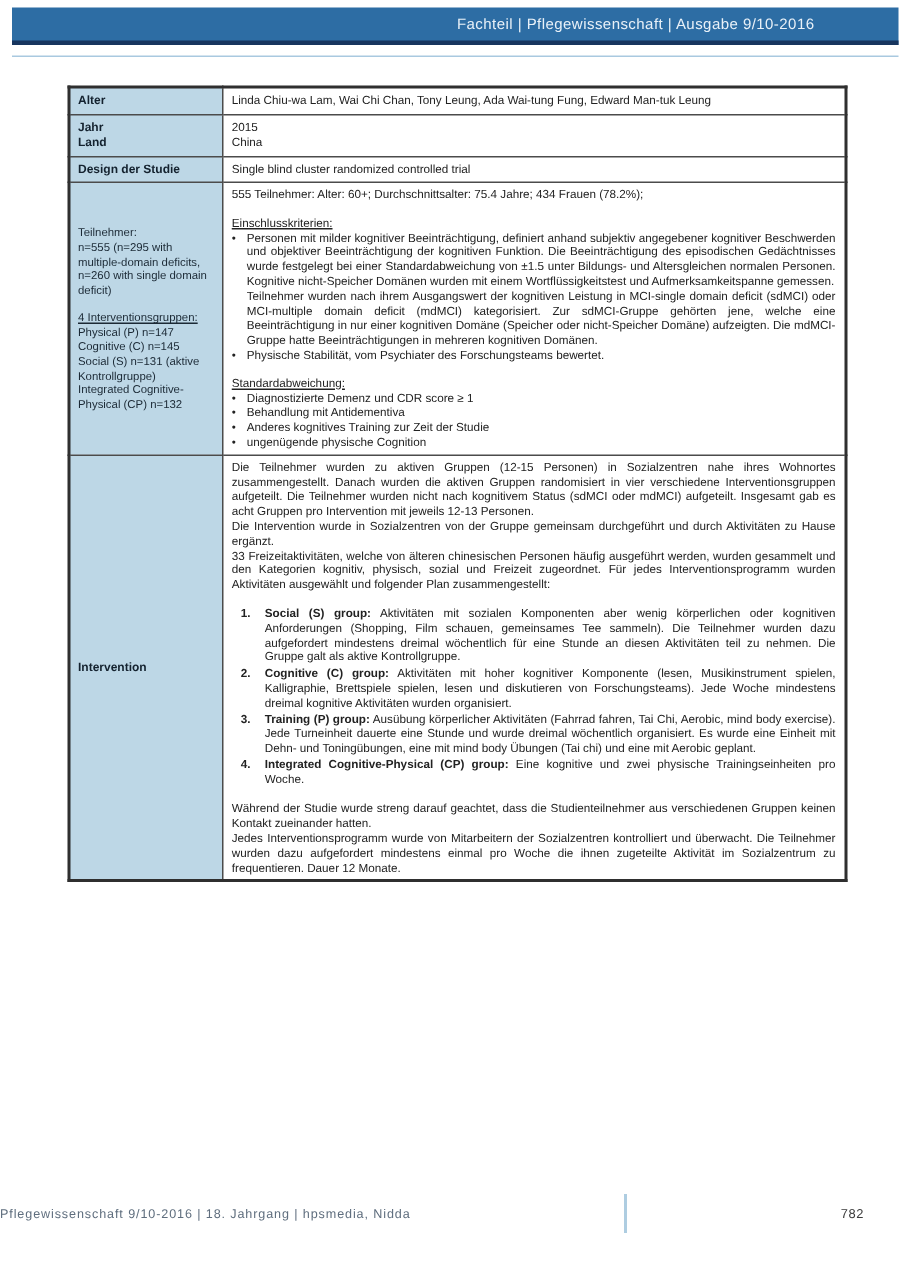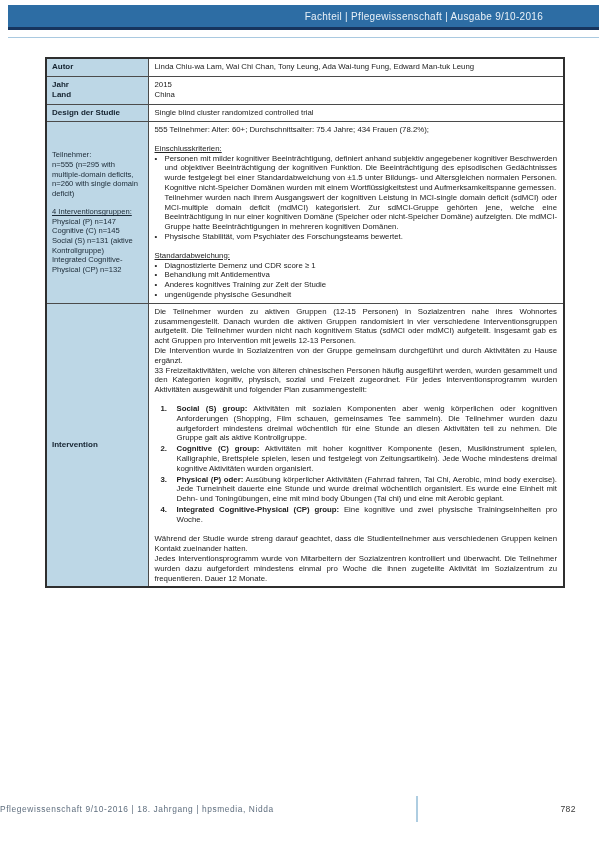--- a/index.html
+++ b/index.html
@@ -80,21 +80,21 @@
 <div class="page">
 
   <div class="topbar">
     <span>Fachteil | Pflegewissenschaft |  Ausgabe 9/10-2016</span>
   </div>
   <div class="toprule"></div>
 
   <table class="doc-table">
     <tbody>
       <tr>
-        <td class="label-cell" style="height:16px">Autor</td>
+        <td class="label-cell" style="height:16px">Alter</td>
         <td class="value-cell" style="text-align:left;vertical-align:middle">Linda Chiu-wa Lam, Wai Chi Chan, Tony Leung, Ada Wai-tung Fung, Edward Man-tuk Leung</td>
       </tr>
       <tr>
         <td class="label-cell pre" style="height:26px">Jahr
 Land</td>
         <td class="value-cell pre" style="text-align:left;vertical-align:middle;line-height:10.5px">2015
 China</td>
       </tr>
       <tr>
         <td class="label-cell" style="height:16px">Design der Studie</td>
@@ -137,44 +137,44 @@
           <div class="b">
             <span class="dot">•</span>
             <div class="btext">Behandlung mit Antidementiva</div>
           </div>
           <div class="b">
             <span class="dot">•</span>
             <div class="btext">Anderes kognitives Training zur Zeit der Studie</div>
           </div>
           <div class="b">
             <span class="dot">•</span>
-            <div class="btext">ungenügende physische Gesundheit</div>
+            <div class="btext">ungenügende physische Cognition</div>
           </div>
         </td>
       </tr>
 
       <tr>
         <td class="label-cell">Intervention</td>
         <td class="value-cell">
           <div class="pre">Die Teilnehmer wurden zu aktiven Gruppen (12-15 Personen) in Sozialzentren nahe ihres Wohnortes zusammengestellt. Danach wurden die aktiven Gruppen randomisiert in vier verschiedene Interventionsgruppen aufgeteilt. Die Teilnehmer wurden nicht nach kognitivem Status (sdMCI oder mdMCI) aufgeteilt. Insgesamt gab es acht Gruppen pro Intervention mit jeweils 12-13 Personen.
 Die Intervention wurde in Sozialzentren von der Gruppe gemeinsam durchgeführt und durch Aktivitäten zu Hause ergänzt.
 33 Freizeitaktivitäten, welche von älteren chinesischen Personen häufig ausgeführt werden, wurden gesammelt und den Kategorien kognitiv, physisch, sozial und Freizeit zugeordnet. Für jedes Interventionsprogramm wurden Aktivitäten ausgewählt und folgender Plan zusammengestellt:</div>
           <div class="gap"></div>
           <div class="glist">
             <div class="g">
               <span class="num">1.</span>
               <div class="gbody"><span class="glabel">Social (S) group:</span> <span>Aktivitäten mit sozialen Komponenten aber wenig körperlichen oder kognitiven Anforderungen (Shopping, Film schauen, gemeinsames Tee sammeln). Die Teilnehmer wurden dazu aufgefordert mindestens dreimal wöchentlich für eine Stunde an diesen Aktivitäten teil zu nehmen. Die Gruppe galt als aktive Kontrollgruppe.</span></div>
             </div>
             <div class="g">
               <span class="num">2.</span>
-              <div class="gbody"><span class="glabel">Cognitive (C) group:</span> <span>Aktivitäten mit hoher kognitiver Komponente (lesen, Musikinstrument spielen, Kalligraphie, Brettspiele spielen, lesen und festgelegt von Zeitungsartikeln). Jede Woche mindestens dreimal kognitive Aktivitäten wurden organisiert.</span></div>
+              <div class="gbody"><span class="glabel">Cognitive (C) group:</span> <span>Aktivitäten mit hoher kognitiver Komponente (lesen, Musikinstrument spielen, Kalligraphie, Brettspiele spielen, lesen und diskutieren von Forschungsteams). Jede Woche mindestens dreimal kognitive Aktivitäten wurden organisiert.</span></div>
             </div>
             <div class="g">
               <span class="num">3.</span>
-              <div class="gbody"><span class="glabel">Physical (P) oder:</span> <span>Ausübung körperlicher Aktivitäten (Fahrrad fahren, Tai Chi, Aerobic, mind body exercise). Jede Turneinheit dauerte eine Stunde und wurde dreimal wöchentlich organisiert. Es wurde eine Einheit mit Dehn- und Toningübungen, eine mit mind body Übungen (Tai chi) und eine mit Aerobic geplant.</span></div>
+              <div class="gbody"><span class="glabel">Training (P) group:</span> <span>Ausübung körperlicher Aktivitäten (Fahrrad fahren, Tai Chi, Aerobic, mind body exercise). Jede Turneinheit dauerte eine Stunde und wurde dreimal wöchentlich organisiert. Es wurde eine Einheit mit Dehn- und Toningübungen, eine mit mind body Übungen (Tai chi) und eine mit Aerobic geplant.</span></div>
             </div>
             <div class="g">
               <span class="num">4.</span>
               <div class="gbody"><span class="glabel">Integrated Cognitive-Physical (CP) group:</span> <span>Eine kognitive und zwei physische Trainingseinheiten pro Woche.</span></div>
             </div>
           </div>
           <div class="gap"></div>
           <div class="pre">Während der Studie wurde streng darauf geachtet, dass die Studienteilnehmer aus verschiedenen Gruppen keinen Kontakt zueinander hatten.
 Jedes Interventionsprogramm wurde von Mitarbeitern der Sozialzentren kontrolliert und überwacht. Die Teilnehmer wurden dazu aufgefordert mindestens einmal pro Woche die ihnen zugeteilte Aktivität im Sozialzentrum zu frequentieren. Dauer 12 Monate.</div>
         </td>

